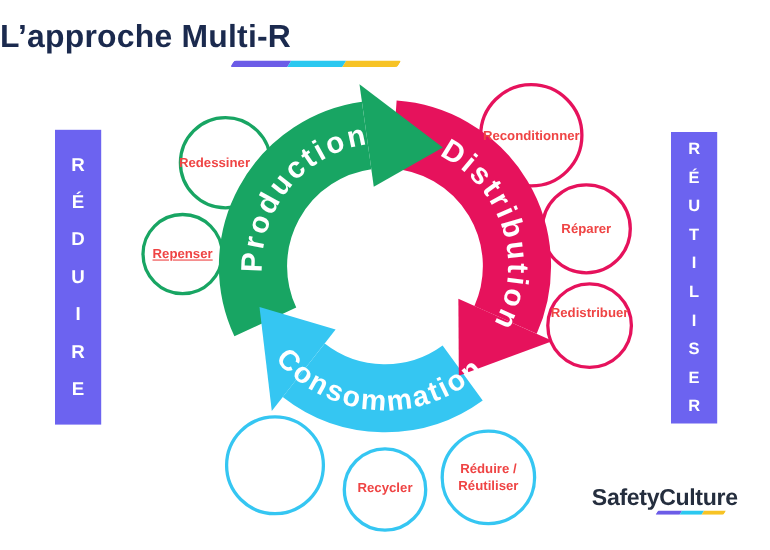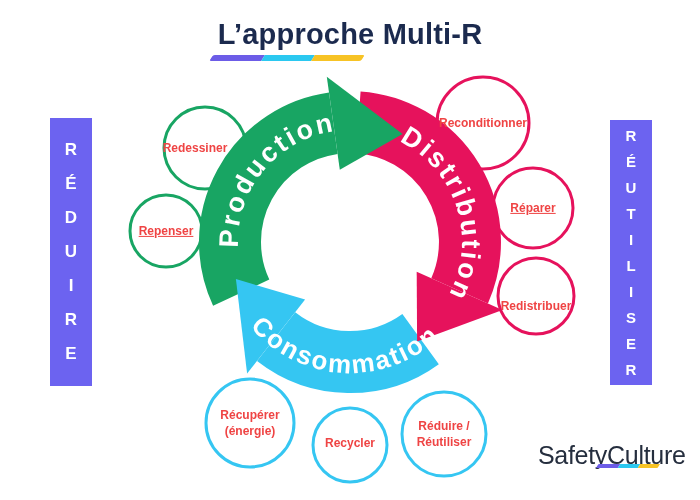--- a/index.html
+++ b/index.html
@@ -4,21 +4,21 @@
 <style>
   * { margin: 0; padding: 0; box-sizing: border-box; }
   html,body { background:#fff; }
   body { font-family: "Liberation Sans", sans-serif; }
   .stage {
     position: relative; width: 700px; height: 500px;
     background: #ffffff; overflow: hidden;
   }
   .page-title {
     position: absolute; left: 0; top: 18px; width: 100%;
-    text-align: center; font-size: 29px; font-weight: 800;
+    text-align: left; font-size: 29px; font-weight: 800;
     color: #1B2A4E; letter-spacing: 0.2px;
   }
   .title-underline {
     position: absolute; left: 211px; top: 55px; width: 152px; height: 6px;
     display: flex; transform: skewX(-32deg); border-radius: 2px; overflow: hidden;
   }
   .title-underline .seg { height: 100%; }
   .seg.purple { width: 52px; background: #6C5CE7; }
   .seg.cyan   { width: 50px; background: #2BC8F0; }
   .seg.yellow { width: 50px; background: #F7C325; }
@@ -38,21 +38,21 @@
     font-size: 12px; font-weight: 700; line-height: 1.35;
     color: #ef4444; white-space: pre-line; text-align: center;
   }
   .arc-label {
     font-size: 27px; font-weight: 700; fill: #ffffff; letter-spacing: 2.5px;
   }
   .arc-label.cons { font-size: 26px; letter-spacing: 2px; }
 
   .logo {
     position: absolute; left: 538px; top: 441px;
-    font-size: 25px; font-weight: 400; color: #252E3E; letter-spacing: -0.3px;
+    font-size: 21px; font-weight: 700; color: #252E3E; letter-spacing: -0.3px;
   }
   .logo-underline {
     position: absolute; left: 597px; top: 464px; width: 62px; height: 4px;
     display: flex; transform: skewX(-32deg); overflow: hidden; border-radius: 1px;
   }
   .logo-underline .seg.purple { width: 22px; }
   .logo-underline .seg.cyan   { width: 20px; }
   .logo-underline .seg.yellow { width: 20px; }
 </style>
 </head>
@@ -122,24 +122,22 @@
       <textPath href="#distPath" startOffset="50%" text-anchor="middle">Distribution</textPath>
     </text>
     <text class="arc-label cons">
       <textPath href="#consPath" startOffset="50%" text-anchor="middle">Consommation</textPath>
     </text>
   </svg>
 
   <div class="sat-label" style="left:195px; top:148px;">Redessiner</div>
   <div class="sat-label" style="left:166px; top:231px;text-decoration:underline;">Repenser</div>
   <div class="sat-label" style="left:483px; top:123px;">Reconditionner</div>
-  <div class="sat-label" style="left:533px; top:208px;text-decoration:underline;">Réparer</div>
-  <div class="sat-label" style="left:536px; top:306px;">Redistribuer</div>
-  <div class="sat-label" style="left:250px; top:423px;">Récupérer
-(énergie)</div>
+  <div class="sat-label" style="left:533px; top:208px;">Réparer</div>
+  <div class="sat-label" style="left:536px; top:284px;">Redistribuer</div>
   <div class="sat-label" style="left:350px; top:443px;">Recycler</div>
   <div class="sat-label" style="left:444px; top:434px;">Réduire /
 Réutiliser</div>
 
   <div class="logo">SafetyCulture</div>
   <div class="logo-underline">
     <div class="seg purple"></div>
     <div class="seg cyan"></div>
     <div class="seg yellow"></div>
   </div>

